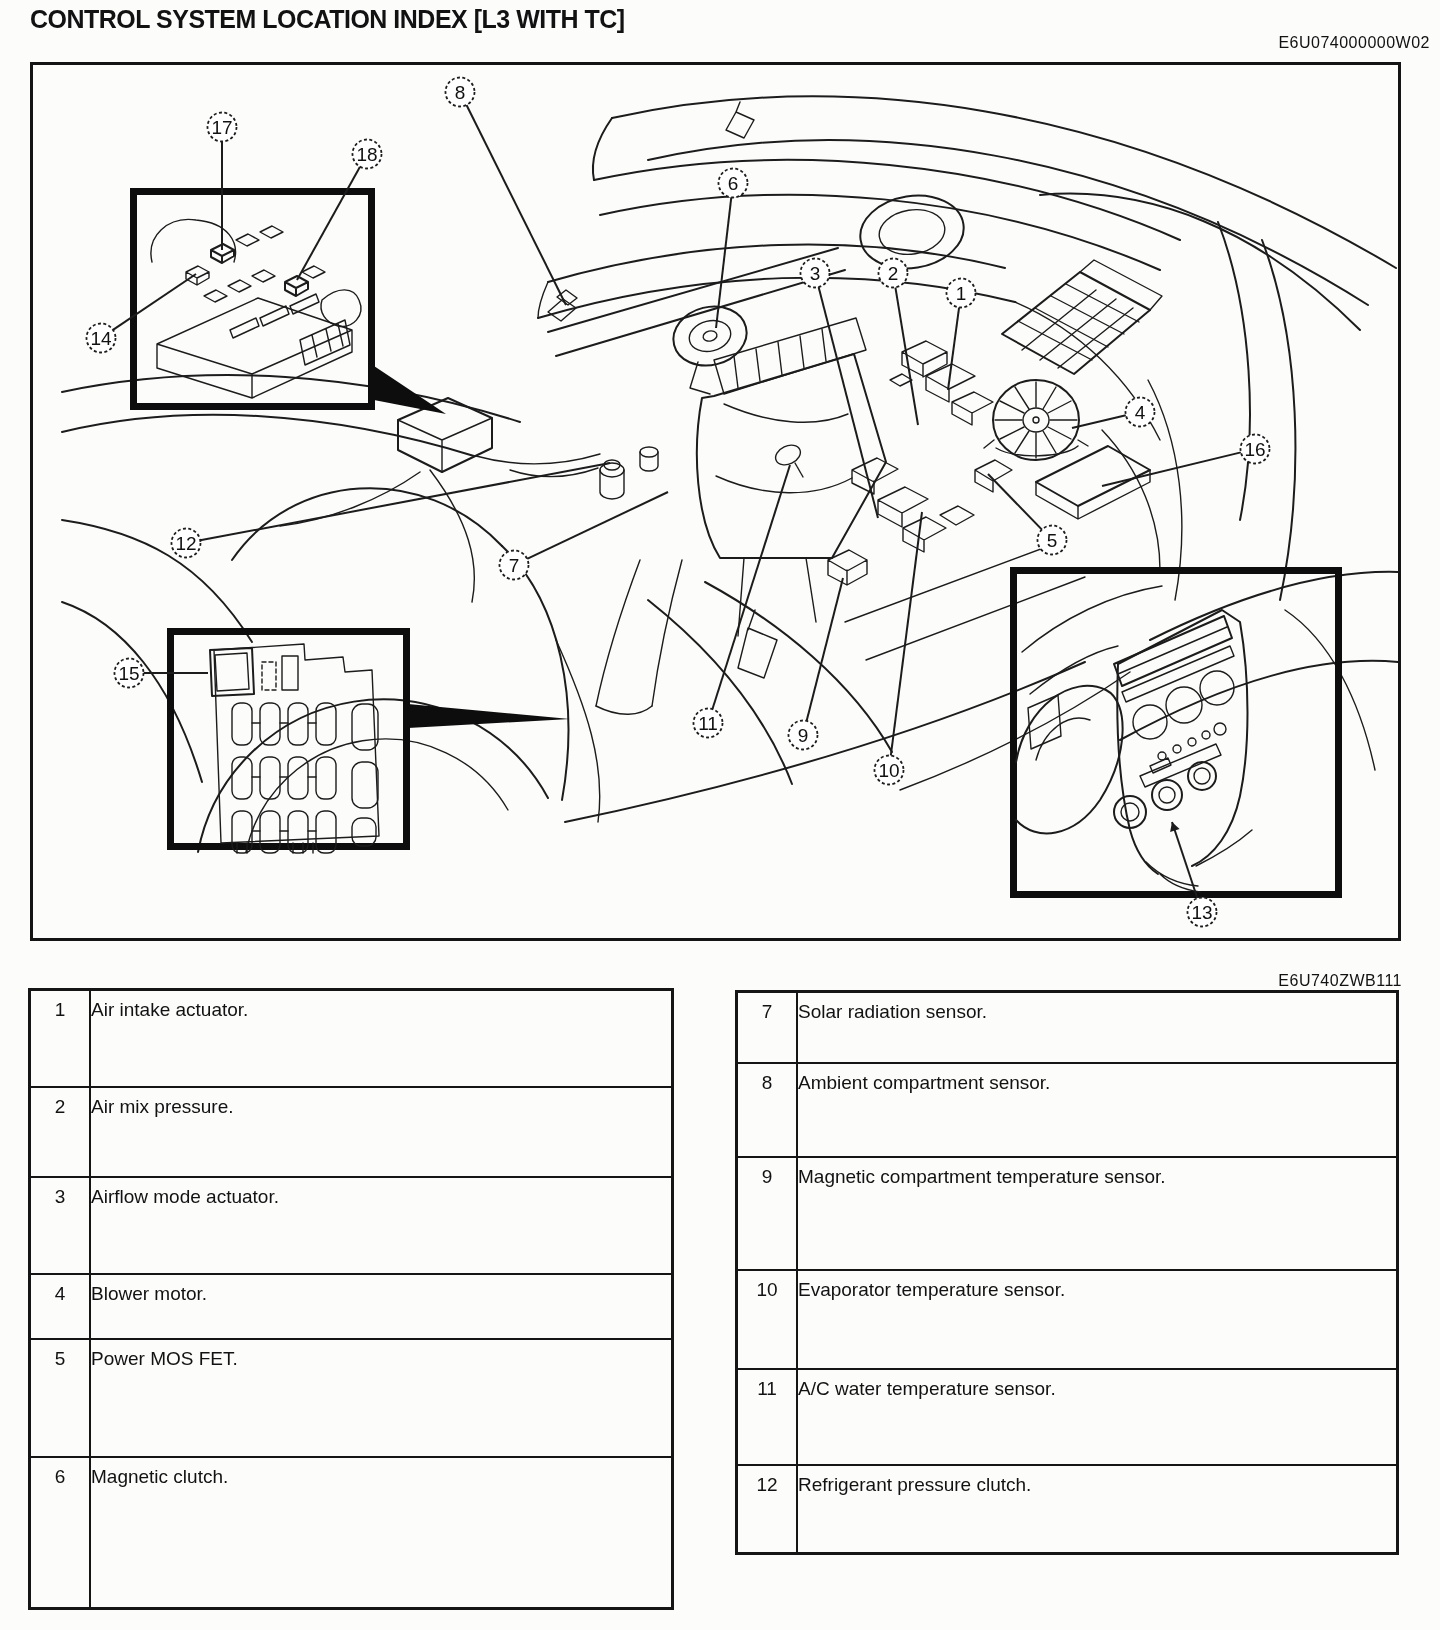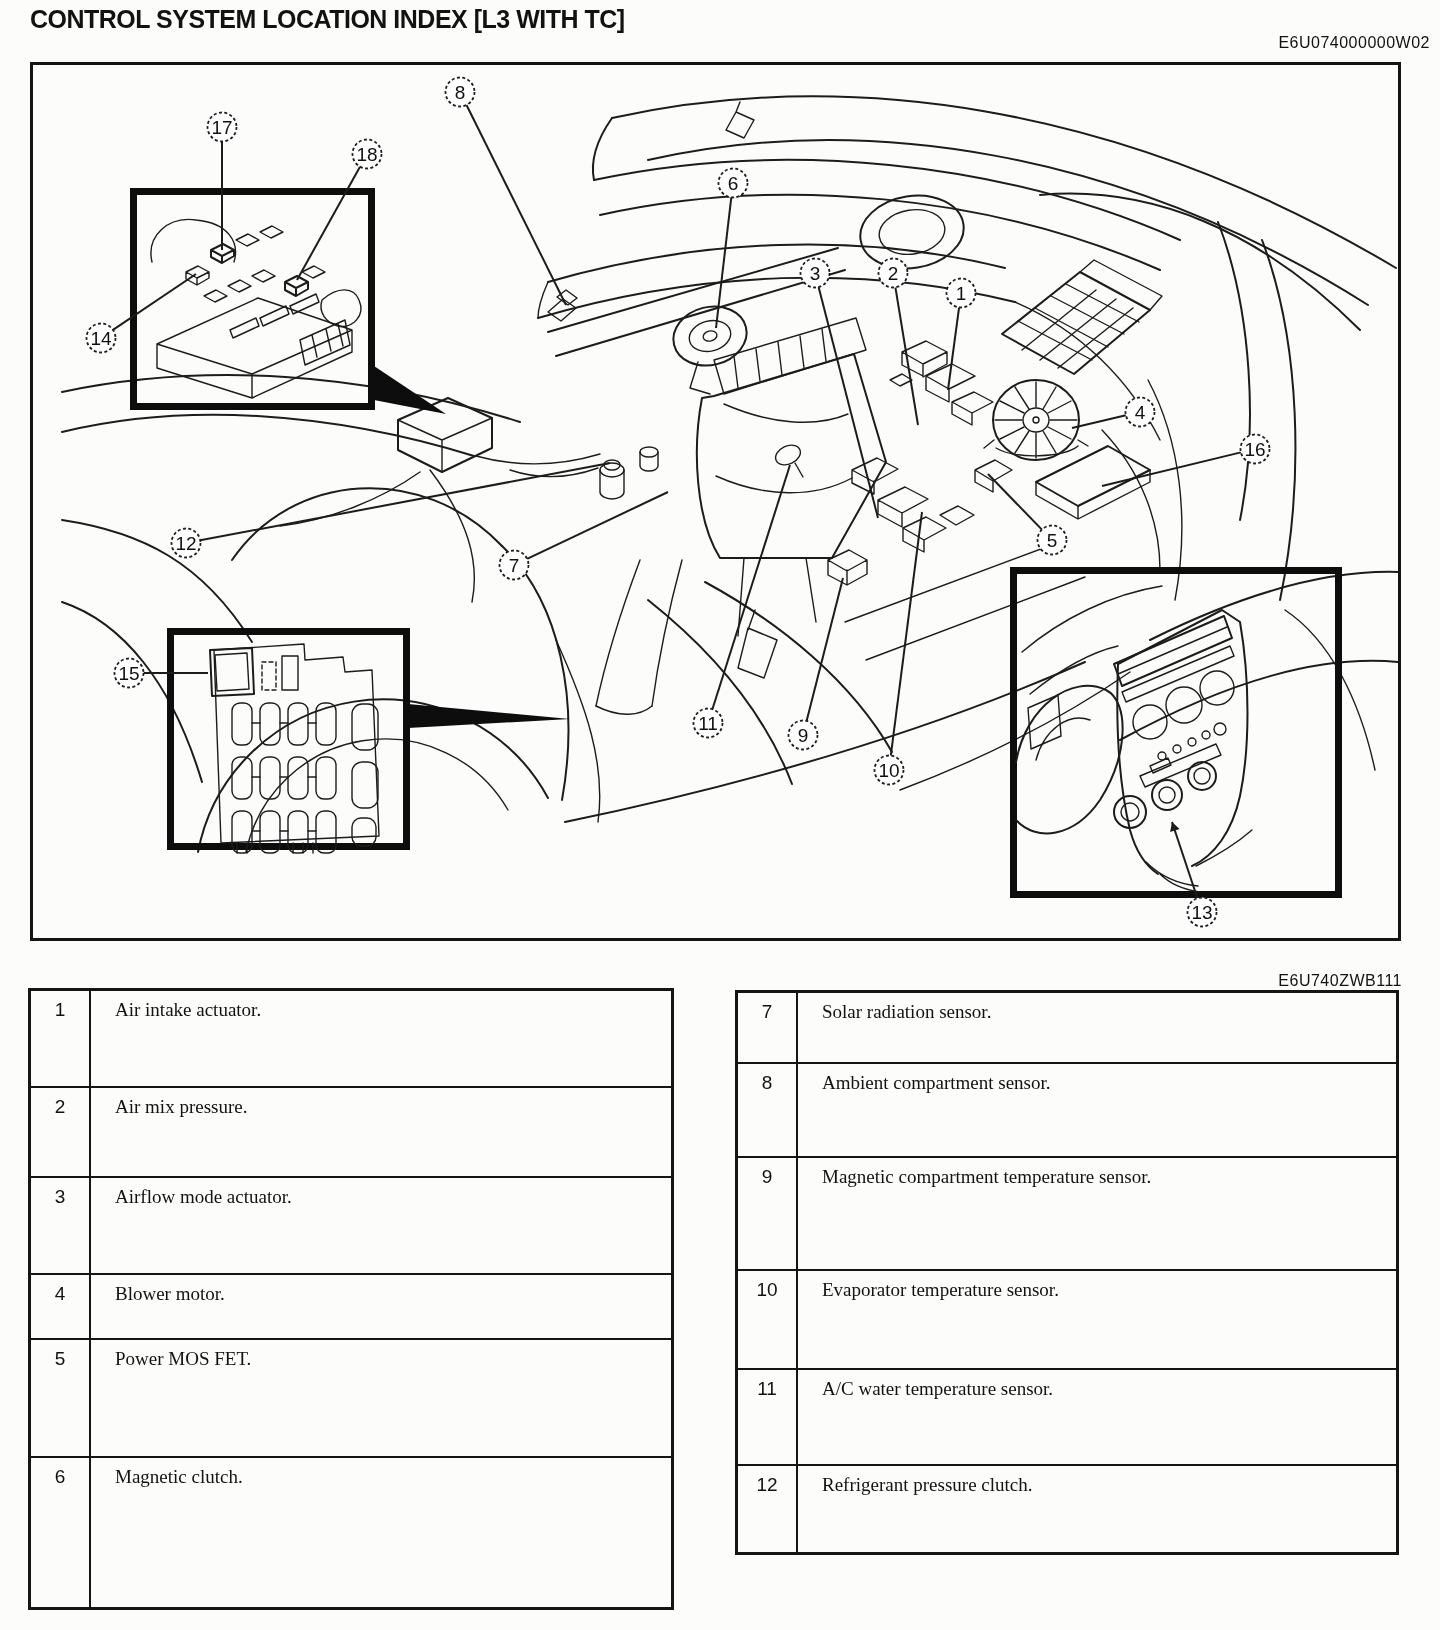--- a/index.html
+++ b/index.html
@@ -39,21 +39,21 @@
 
   table.idx{
     position:absolute;border-collapse:collapse;table-layout:fixed;
     background:#fcfcfb;border:3px solid #151515;
   }
   table.idx td{
     border:2px solid #151515;vertical-align:top;
     padding-top:7px;font-size:19px;line-height:1.25;
   }
   table.idx td.num{width:58px;text-align:center;padding-left:0;padding-right:0;}
-  table.idx td.desc{padding-left:24px;padding-right:6px;font-family:Liberation Serif, serif;}
+  table.idx td.desc{padding-left:0;padding-right:6px;}
   #left-table{left:28px;top:988px;width:646px;}
   #right-table{left:735px;top:990px;width:664px;}
   tr.h97{height:97px}tr.h90{height:90px}tr.h65{height:65px}
   tr.h118{height:118px}tr.h152{height:152px}
   tr.h71{height:71px}tr.h94{height:94px}tr.h113{height:113px}
   tr.h99{height:99px}tr.h96{height:96px}tr.h89{height:89px}
 </style>
 </head>
 <body>
 

